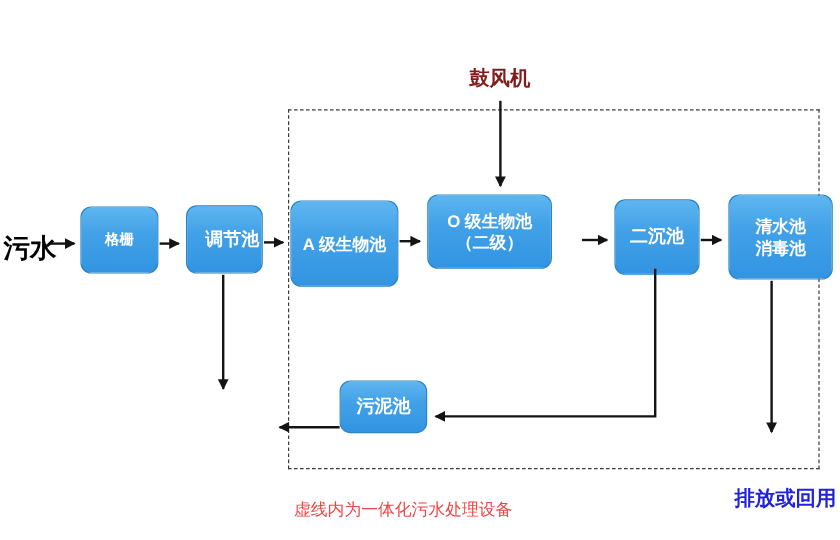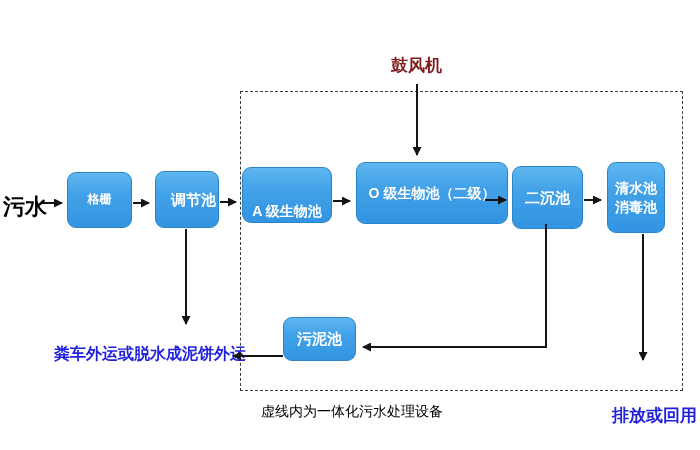--- a/index.html
+++ b/index.html
@@ -14,30 +14,30 @@
   .node{
     position:absolute;box-sizing:border-box;
     background:linear-gradient(180deg,#5fb6f0 0%,#42a1e7 40%,#3294e2 100%);
     border:1px solid #2a85c7;border-radius:9px;
     color:#fff;font-weight:bold;font-size:14px;line-height:1.3;
     display:flex;flex-direction:column;align-items:center;justify-content:center;
     text-align:center;padding:2px;
   }
   .node-grille{left:67px;top:172px;width:65px;height:56px;font-size:12px;}
   .node-regulating{left:155px;top:171px;width:64px;height:57px;font-size:15px;align-items:flex-end;}
-  .node-a-bio{left:242px;top:167px;width:90px;height:56px;justify-content:flex-end;}
-  .node-o-bio{left:356px;top:162px;width:152px;height:62px;}
+  .node-a-bio{left:242px;top:167px;width:90px;height:72px;}
+  .node-o-bio{left:356px;top:162px;width:104px;height:62px;}
   .node-secondary{left:512px;top:166px;width:71px;height:63px;font-size:15px;}
-  .node-clear{left:607px;top:162px;width:58px;height:71px;justify-content:center;}
+  .node-clear{left:607px;top:162px;width:87px;height:71px;justify-content:center;}
   .node-sludge{left:283px;top:317px;width:73px;height:44px;font-size:15px;}
   .lbl{position:absolute;white-space:nowrap;}
   .lbl-influent{left:3px;top:192px;color:#000;font-size:22px;font-weight:bold;}
   .lbl-blower{left:391px;top:54px;color:#7f1d1d;font-size:17px;font-weight:bold;}
   .lbl-sludge-out{left:54px;top:344px;color:#2222dd;font-size:16px;font-weight:bold;}
-  .lbl-note{left:245px;top:403px;color:#000000;font-size:14px;margin-left:16px;}
+  .lbl-note{left:245px;top:416px;color:#ef4444;font-size:14px;}
   .lbl-discharge{left:612px;top:404px;color:#2222dd;font-size:17px;font-weight:bold;}
   .arrows{position:absolute;left:0;top:0;pointer-events:none;}
   .arr{stroke:#141414;stroke-width:2;fill:none;}
 </style>
 </head>
 <body>
 
 <div class="canvas">
 
   <div class="dashed-box"></div>
@@ -61,21 +61,20 @@
     <span>二沉池</span>
   </div>
   <div class="node node-clear">
     <span>清水池</span>
     <span>消毒池</span>
   </div>
   <div class="node node-sludge">
     <span>污泥池</span>
   </div>
 
-  <div class="lbl lbl-sludge-out">粪车外运或脱水成泥饼外运</div>
   <div class="lbl lbl-note">虚线内为一体化污水处理设备</div>
   <div class="lbl lbl-discharge">排放或回用</div>
 
   <svg class="arrows" width="700" height="450">
     <defs>
       <marker id="ah" markerWidth="10" markerHeight="9" refX="8" refY="4.5" orient="auto" markerUnits="userSpaceOnUse">
         <path d="M0,0 L9,4.5 L0,9 z" fill="#141414"></path>
       </marker>
     </defs>
     <path class="arr" d="M42,203 H62" marker-end="url(#ah)"></path>

